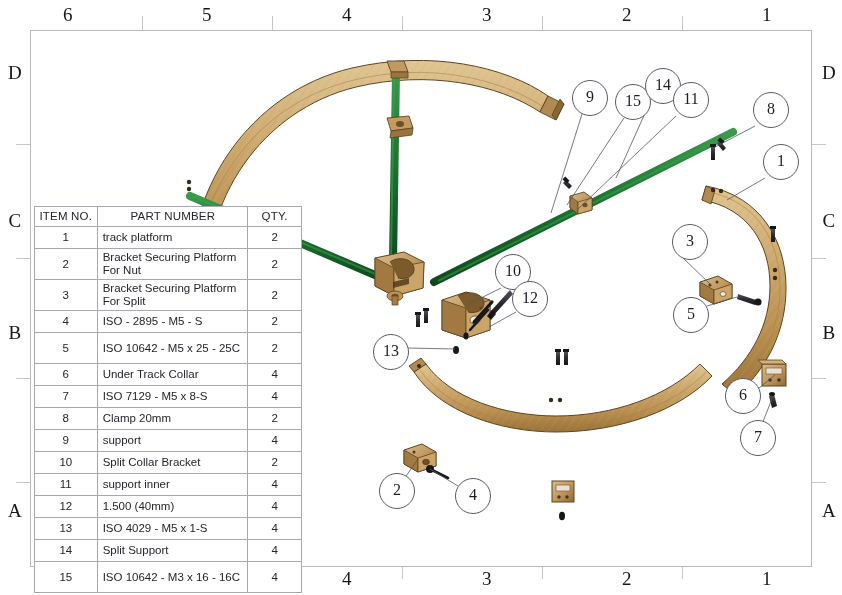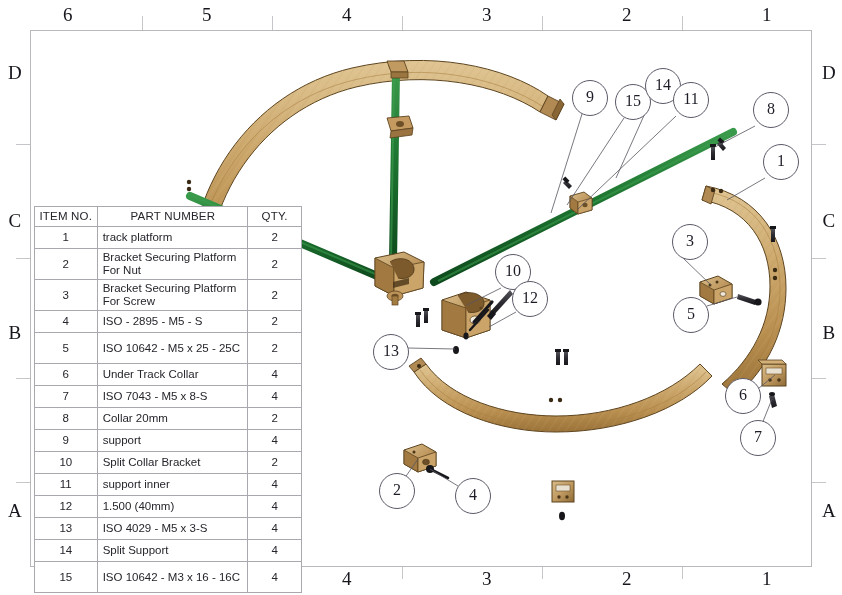--- a/index.html
+++ b/index.html
@@ -366,46 +366,46 @@
           <td class="c-part r">track platform</td>
           <td class="c-qty r">2</td>
         </tr>
       <tr>
           <td class="c-item r" style="height:30px;">2</td>
           <td class="c-part r two-line">Bracket Securing Platform For Nut</td>
           <td class="c-qty r">2</td>
         </tr>
       <tr>
           <td class="c-item r" style="height:30px;">3</td>
-          <td class="c-part r two-line">Bracket Securing Platform For Screw</td>
+          <td class="c-part r two-line">Bracket Securing Platform For Split</td>
           <td class="c-qty r">2</td>
         </tr>
       <tr>
           <td class="c-item r">4</td>
           <td class="c-part r">ISO - 2895 - M5 - S</td>
           <td class="c-qty r">2</td>
         </tr>
       <tr>
           <td class="c-item r" style="height:30px;">5</td>
           <td class="c-part r two-line">ISO 10642 - M5 x 25 - 25C</td>
           <td class="c-qty r">2</td>
         </tr>
       <tr>
           <td class="c-item r">6</td>
           <td class="c-part r">Under Track Collar</td>
           <td class="c-qty r">4</td>
         </tr>
       <tr>
           <td class="c-item r">7</td>
-          <td class="c-part r">ISO 7043 - M5 x 8-S</td>
+          <td class="c-part r">ISO 7129 - M5 x 8-S</td>
           <td class="c-qty r">4</td>
         </tr>
       <tr>
           <td class="c-item r">8</td>
-          <td class="c-part r">Collar 20mm</td>
+          <td class="c-part r">Clamp 20mm</td>
           <td class="c-qty r">2</td>
         </tr>
       <tr>
           <td class="c-item r">9</td>
           <td class="c-part r">support</td>
           <td class="c-qty r">4</td>
         </tr>
       <tr>
           <td class="c-item r">10</td>
           <td class="c-part r">Split Collar Bracket</td>
@@ -416,21 +416,21 @@
           <td class="c-part r">support inner</td>
           <td class="c-qty r">4</td>
         </tr>
       <tr>
           <td class="c-item r">12</td>
           <td class="c-part r">1.500 (40mm)</td>
           <td class="c-qty r">4</td>
         </tr>
       <tr>
           <td class="c-item r">13</td>
-          <td class="c-part r">ISO 4029 - M5 x 3-S</td>
+          <td class="c-part r">ISO 4029 - M5 x 1-S</td>
           <td class="c-qty r">4</td>
         </tr>
       <tr>
           <td class="c-item r">14</td>
           <td class="c-part r">Split Support</td>
           <td class="c-qty r">4</td>
         </tr>
       <tr>
           <td class="c-item r" style="height:30px;">15</td>
           <td class="c-part r two-line">ISO 10642 - M3 x 16 - 16C</td>

